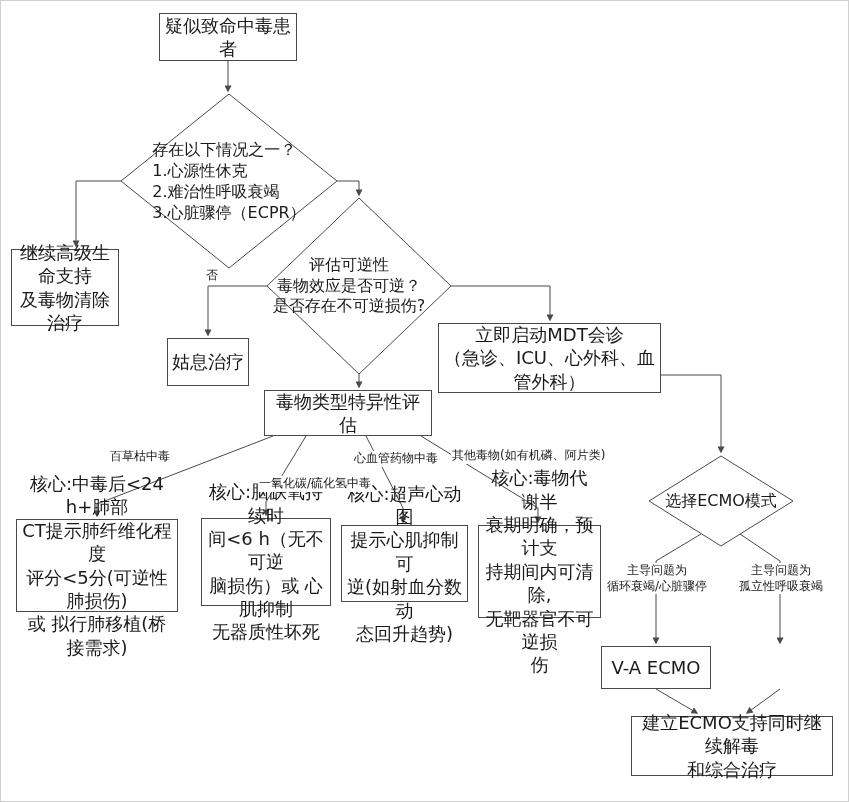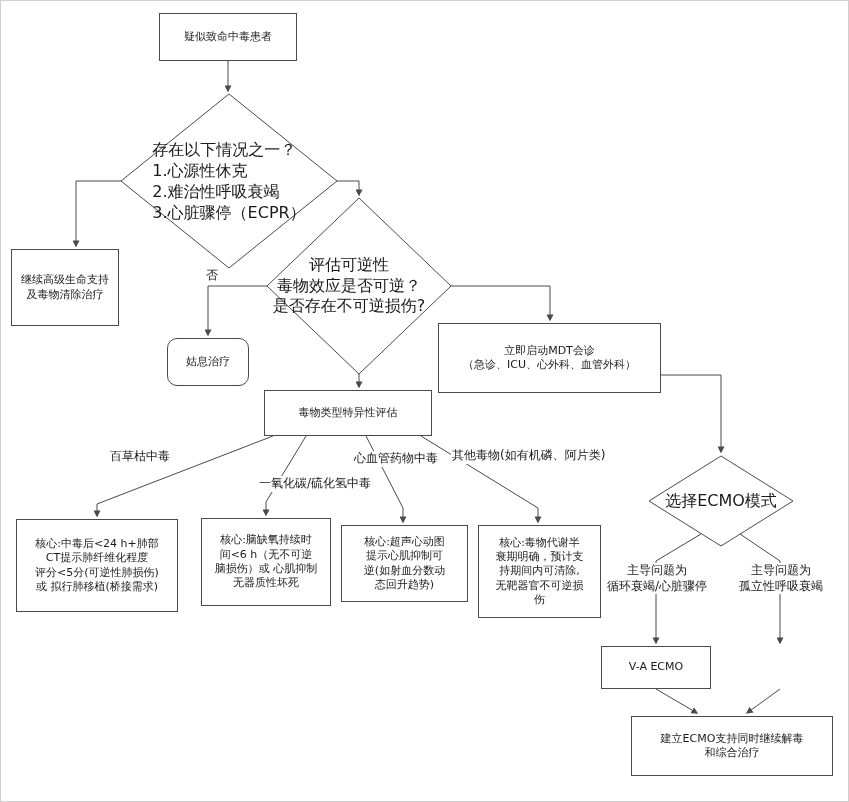--- a/index.html
+++ b/index.html
@@ -22,21 +22,21 @@
     height:802px;
   }
   .box {
     position:absolute;
     border:1px solid #4a4a4a;
     background:#ffffff;
     display:flex;
     align-items:center;
     justify-content:center;
     text-align:center;
-    font-size:11px;
+    font-size:18px;
     line-height:1.3;
     color:#1a1a1a;
     white-space:pre-line;
     padding:2px 4px;
   }
   .dtext {
     position:absolute;
     display:flex;
     align-items:center;
     justify-content:center;
@@ -89,21 +89,21 @@
     <path d="M 739 533 L 779 560 L 779 642" fill="none" stroke="#4a4a4a" stroke-width="1" marker-end="url(#arrow)"></path>
     <path d="M 655 688 L 696 712" fill="none" stroke="#4a4a4a" stroke-width="1" marker-end="url(#arrow)"></path>
     <path d="M 779 688 L 746 712" fill="none" stroke="#4a4a4a" stroke-width="1" marker-end="url(#arrow)"></path>
   </svg>
 
   <div class="box" style="left:158px; top:12px; width:138px; height:48px;">疑似致命中毒患者</div>
 
   <div class="box" style="left:10px; top:248px; width:108px; height:77px;">继续高级生命支持
 及毒物清除治疗</div>
 
-  <div class="box" style="left:166px; top:337px; width:82px; height:48px;border-radius:10px;">姑息治疗</div>
+  <div class="box" style="left:166px; top:337px; width:82px; height:48px;">姑息治疗</div>
 
   <div class="box" style="left:437px; top:322px; width:223px; height:70px;">立即启动MDT会诊
 （急诊、ICU、心外科、血管外科）</div>
 
   <div class="box" style="left:263px; top:389px; width:168px; height:46px;">毒物类型特异性评估</div>
 
   <div class="box" style="left:15px; top:518px; width:162px; height:93px;">核心:中毒后&lt;24 h+肺部
 CT提示肺纤维化程度
 评分&lt;5分(可逆性肺损伤)
 或 拟行肺移植(桥接需求)</div>

